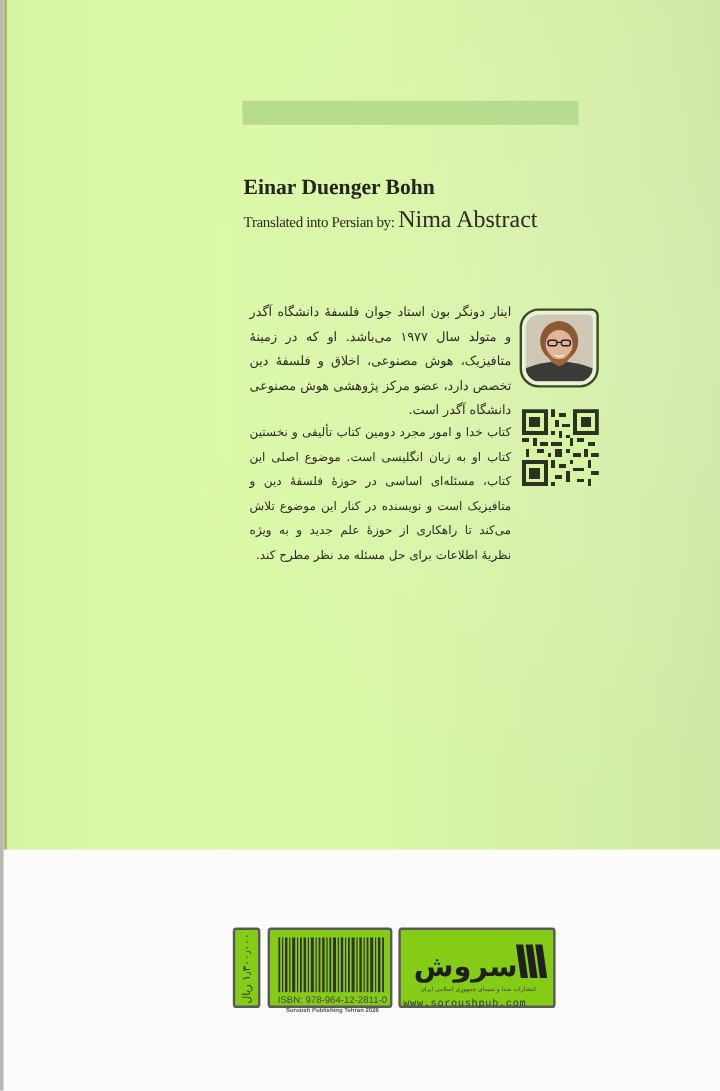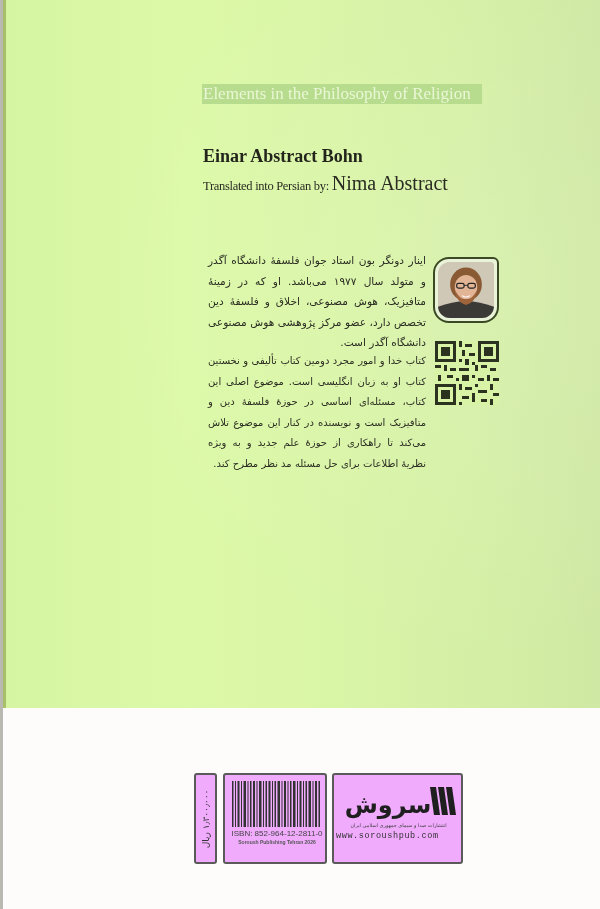--- a/index.html
+++ b/index.html
@@ -72,22 +72,22 @@
       border: 2px solid #3b4a25; border-radius: 16px 6px 16px 16px;
       background: #e9f3d7; padding: 3px; overflow: hidden;
     }
     .photo-inner {
       width: 100%; height: 100%; border-radius: 12px 4px 12px 12px; overflow: hidden;
       background: #d9d4c4; position: relative;
     }
     .qr { position: absolute; left: 432px; top: 341px; width: 64px; height: 64px; }
 
     .bottom-box {
-      position: absolute; top: 773px; height: 91px; border: 2px solid #5a5a5a;
-      border-radius: 3px; background: #f0abfc;
+      position: absolute; top: 773px; height: 67px; border: 2px solid #5a5a5a;
+      border-radius: 3px; background: #84cc16;
     }
     .price-box { left: 191px; width: 23px; }
     .price {
       position: absolute; left: 50%; top: 50%;
       transform: translate(-50%, -50%) rotate(-90deg);
       font-family: "DejaVu Sans", sans-serif; font-size: 9px; color: #333;
       white-space: nowrap; direction: rtl;
     }
     .isbn-box { left: 220px; width: 104px; }
     .barcode { position: absolute; left: 6px; top: 6px; width: 90px; height: 46px; }
@@ -110,22 +110,21 @@
       font-family: "Liberation Mono", monospace; font-size: 8.5px; color: #333; letter-spacing: 0.6px; white-space: nowrap;
     }
   </style>
 </head>
 <body>
 
 <div class="page">
   <div class="green"></div>
 
   <div class="series-band"></div>
-  <div class="series">Elements in the Philosophy of Religion</div>
-  <div class="author">Einar Abstract Bohn</div>
+  <div class="author">Einar Duenger Bohn</div>
   <div class="translator">
     <span class="lbl">Translated into Persian by:</span><span class="nm">Nima Abstract</span>
   </div>
 
   <div class="bio">
     <p>اینار دونگر بون استاد جوان فلسفهٔ دانشگاه آگدر و متولد سال ۱۹۷۷ می‌باشد. او که در زمینهٔ متافیزیک، هوش مصنوعی، اخلاق و فلسفهٔ دین تخصص دارد، عضو مرکز پژوهشی هوش مصنوعی دانشگاه آگدر است.</p>
   </div>
   <div class="para2">
     <p>کتاب خدا و امور مجرد دومین کتاب تألیفی و نخستین کتاب او به زبان انگلیسی است. موضوع اصلی این کتاب، مسئله‌ای اساسی در حوزهٔ فلسفهٔ دین و متافیزیک است و نویسنده در کنار این موضوع تلاش می‌کند تا راهکاری از حوزهٔ علم جدید و به ویژه نظریهٔ اطلاعات برای حل مسئله مد نظر مطرح کند.</p>
   </div>
@@ -221,21 +220,21 @@
         <rect x="66" y="0" width="1" height="46"></rect>
           <rect x="68.5" y="0" width="2" height="46"></rect>
           <rect x="72" y="0" width="1" height="46"></rect>
         <rect x="74.5" y="0" width="1.5" height="46"></rect>
           <rect x="77.5" y="0" width="2.5" height="46"></rect>
           <rect x="81.5" y="0" width="1" height="46"></rect>
         <rect x="84" y="0" width="2" height="46"></rect>
           <rect x="87.5" y="0" width="1.5" height="46"></rect>
       </g>
     </svg>
-    <div class="isbn">ISBN: 852-964-12-2811-0</div>
+    <div class="isbn">ISBN: 978-964-12-2811-0</div>
     <div class="isbn-pub">Soroush Publishing Tehran 2026</div>
   </div>
 
   <div class="bottom-box pub-box">
     <svg class="pub-logo" viewBox="0 0 112 36">
       <g fill="#1f1f1f">
         <path d="M86 4 L92 4 L96 32 L90 32Z"></path>
         <path d="M94 4 L100 4 L104 32 L98 32Z"></path>
         <path d="M102 4 L108 4 L112 32 L106 32Z"></path>
       </g>

